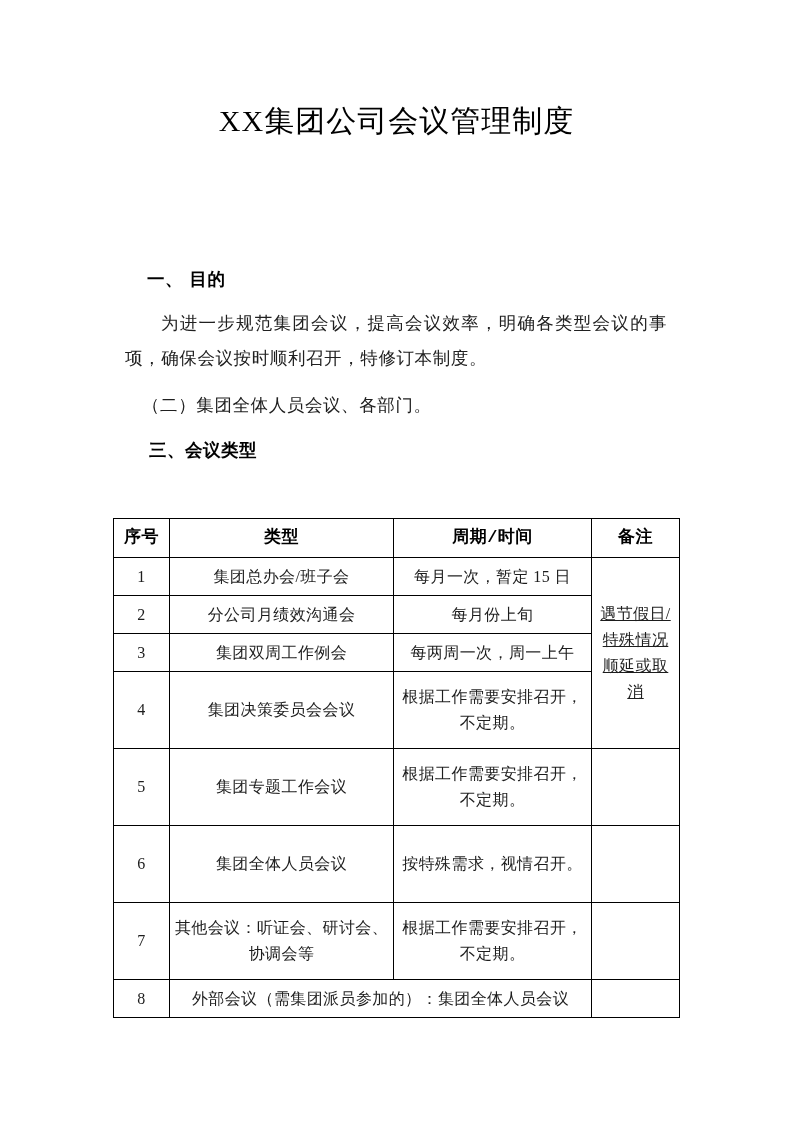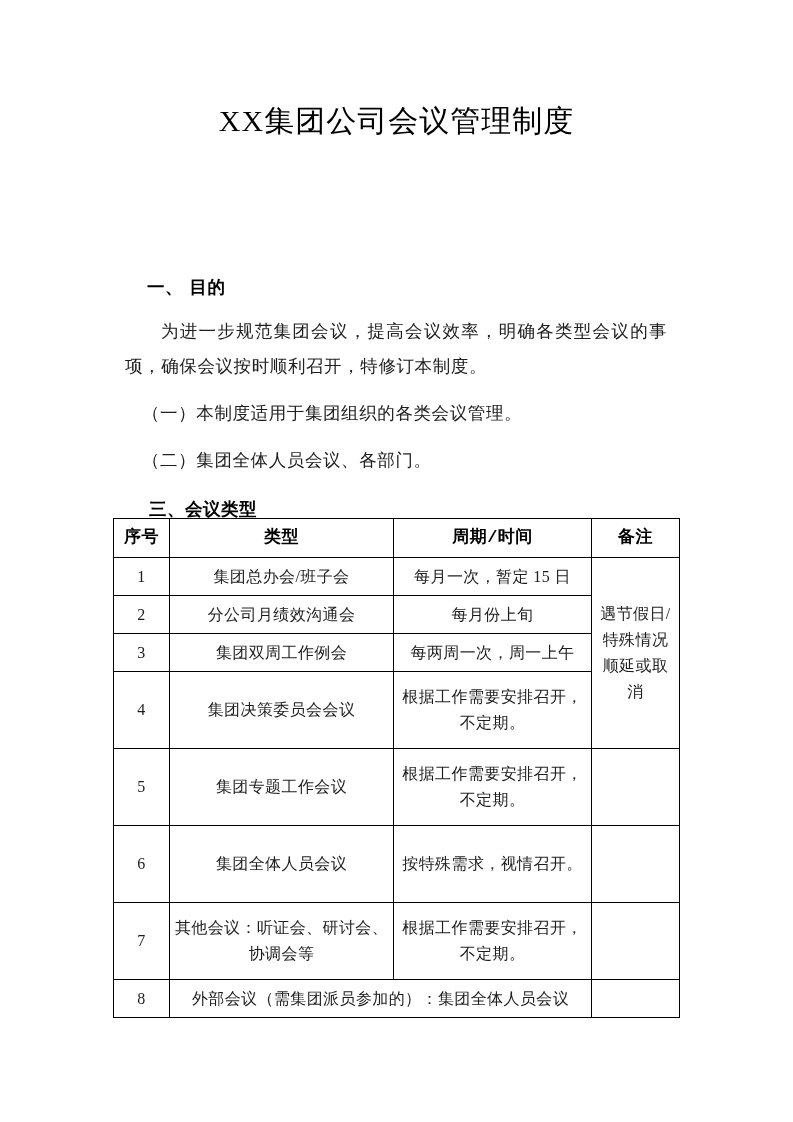--- a/index.html
+++ b/index.html
@@ -48,21 +48,21 @@
     top: 248px;
     width: 566px;
   }
 
   .section-heading {
     font-family: "DejaVu Sans", "Liberation Sans", sans-serif;
     font-weight: 700;
     font-size: 17.5px;
     line-height: 30px;
     color: #000000;
-    margin: 16px 0 2px 0;
+    margin: 8px 0 2px 0;
     padding-left: 34px;
     letter-spacing: 0.5px;
   }
   .section-heading.tight {
     padding-left: 36px;
   }
 
   .para {
     font-family: "Liberation Serif", "DejaVu Serif", serif;
     font-size: 17.5px;
@@ -119,20 +119,21 @@
   .col-note  { width: 88px; }
 
   .r-short { height: 38px; }
   .r-tall  { height: 77px; }
 
   td.note-merged {
     vertical-align: bottom;
     padding-bottom: 4px;
     line-height: 29px;
     font-size: 15.5px;
+    text-decoration: underline;
   }
   td.cell-wrap {
     line-height: 30px;
   }
   td.row8-merged {
     text-align: left;
     padding-left: 4px;
     white-space: nowrap;
     font-size: 15.8px;
     letter-spacing: -0.1px;
@@ -143,21 +144,20 @@
 
 <div class="page">
 
   <div class="doc-title">XX集团公司会议管理制度</div>
 
   <div class="content">
 
     <div class="section-heading">一、  目的</div>
     <p class="para indent2">为进一步规范集团会议，提高会议效率，明确各类型会议的事项，确保会议按时顺利召开，特修订本制度。</p>
 
-    <p class="para item">（一）本制度适用于集团组织的各类会议管理。</p>
     <p class="para item">（二）集团全体人员会议、各部门。</p>
 
     <div class="section-heading tight">三、会议类型</div>
   </div>
 
   <div class="tbl-wrap">
     <table class="meeting-table">
       <colgroup>
         <col class="col-no">
         <col class="col-type">

